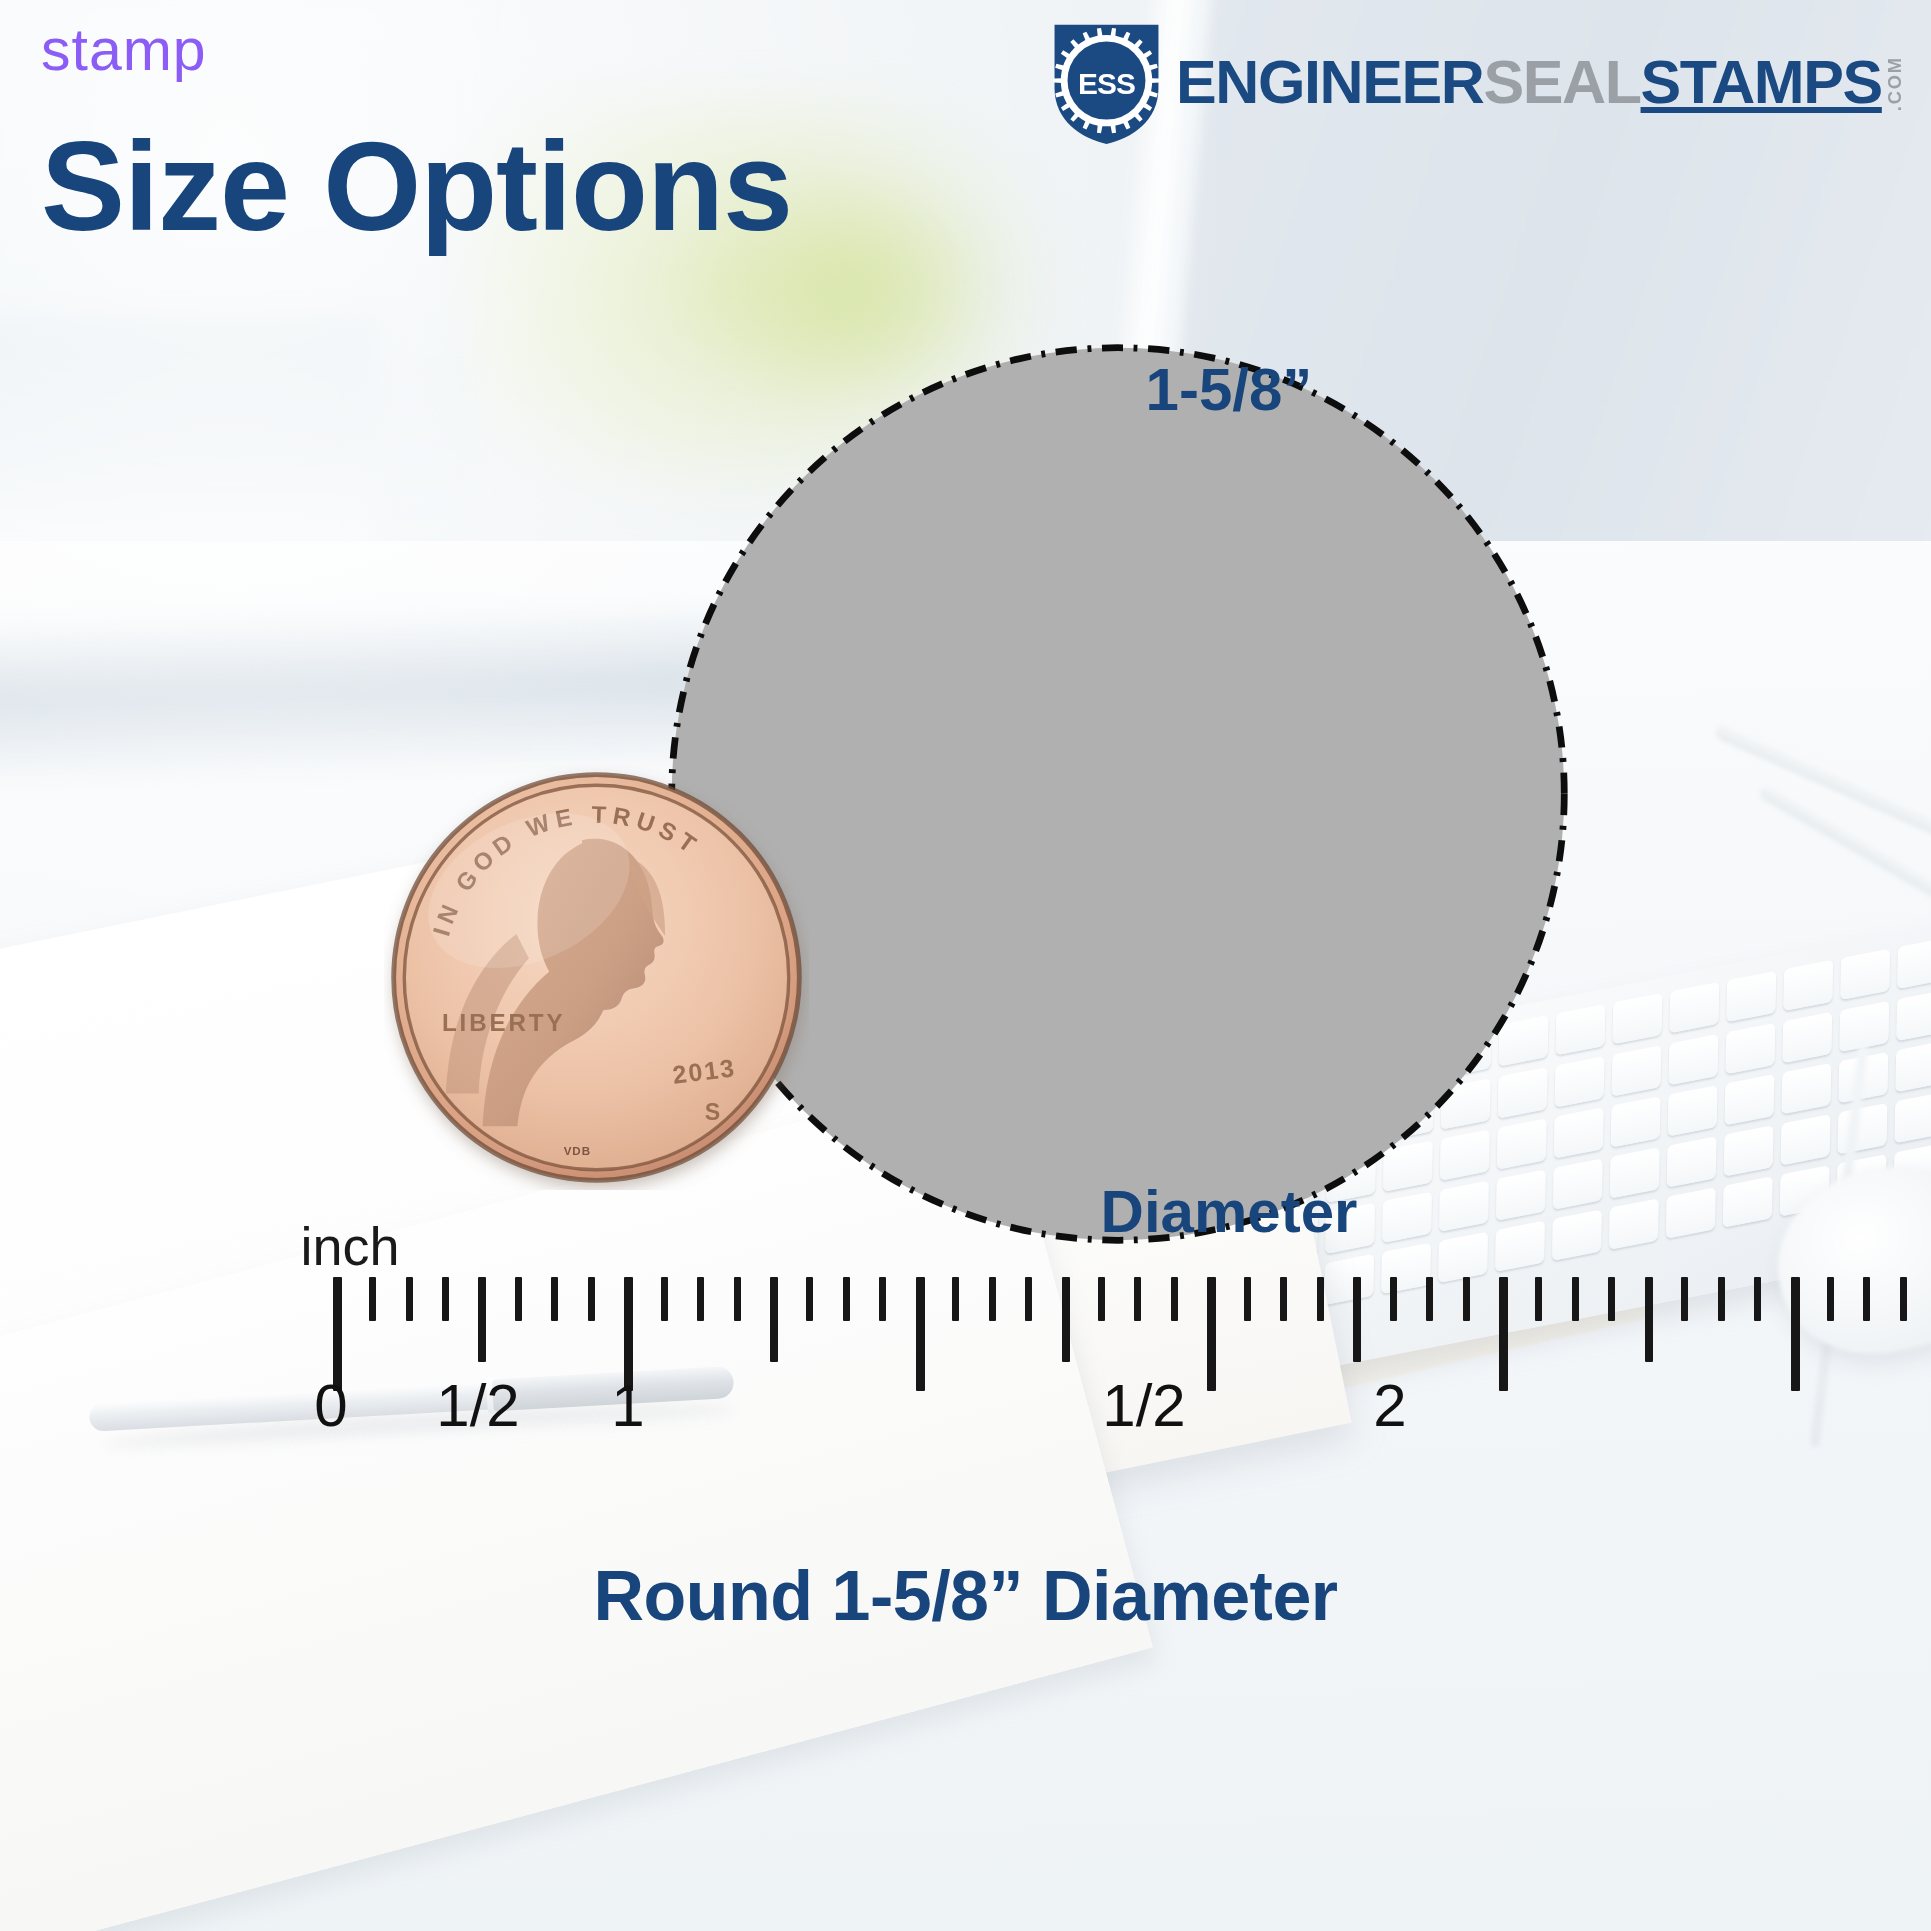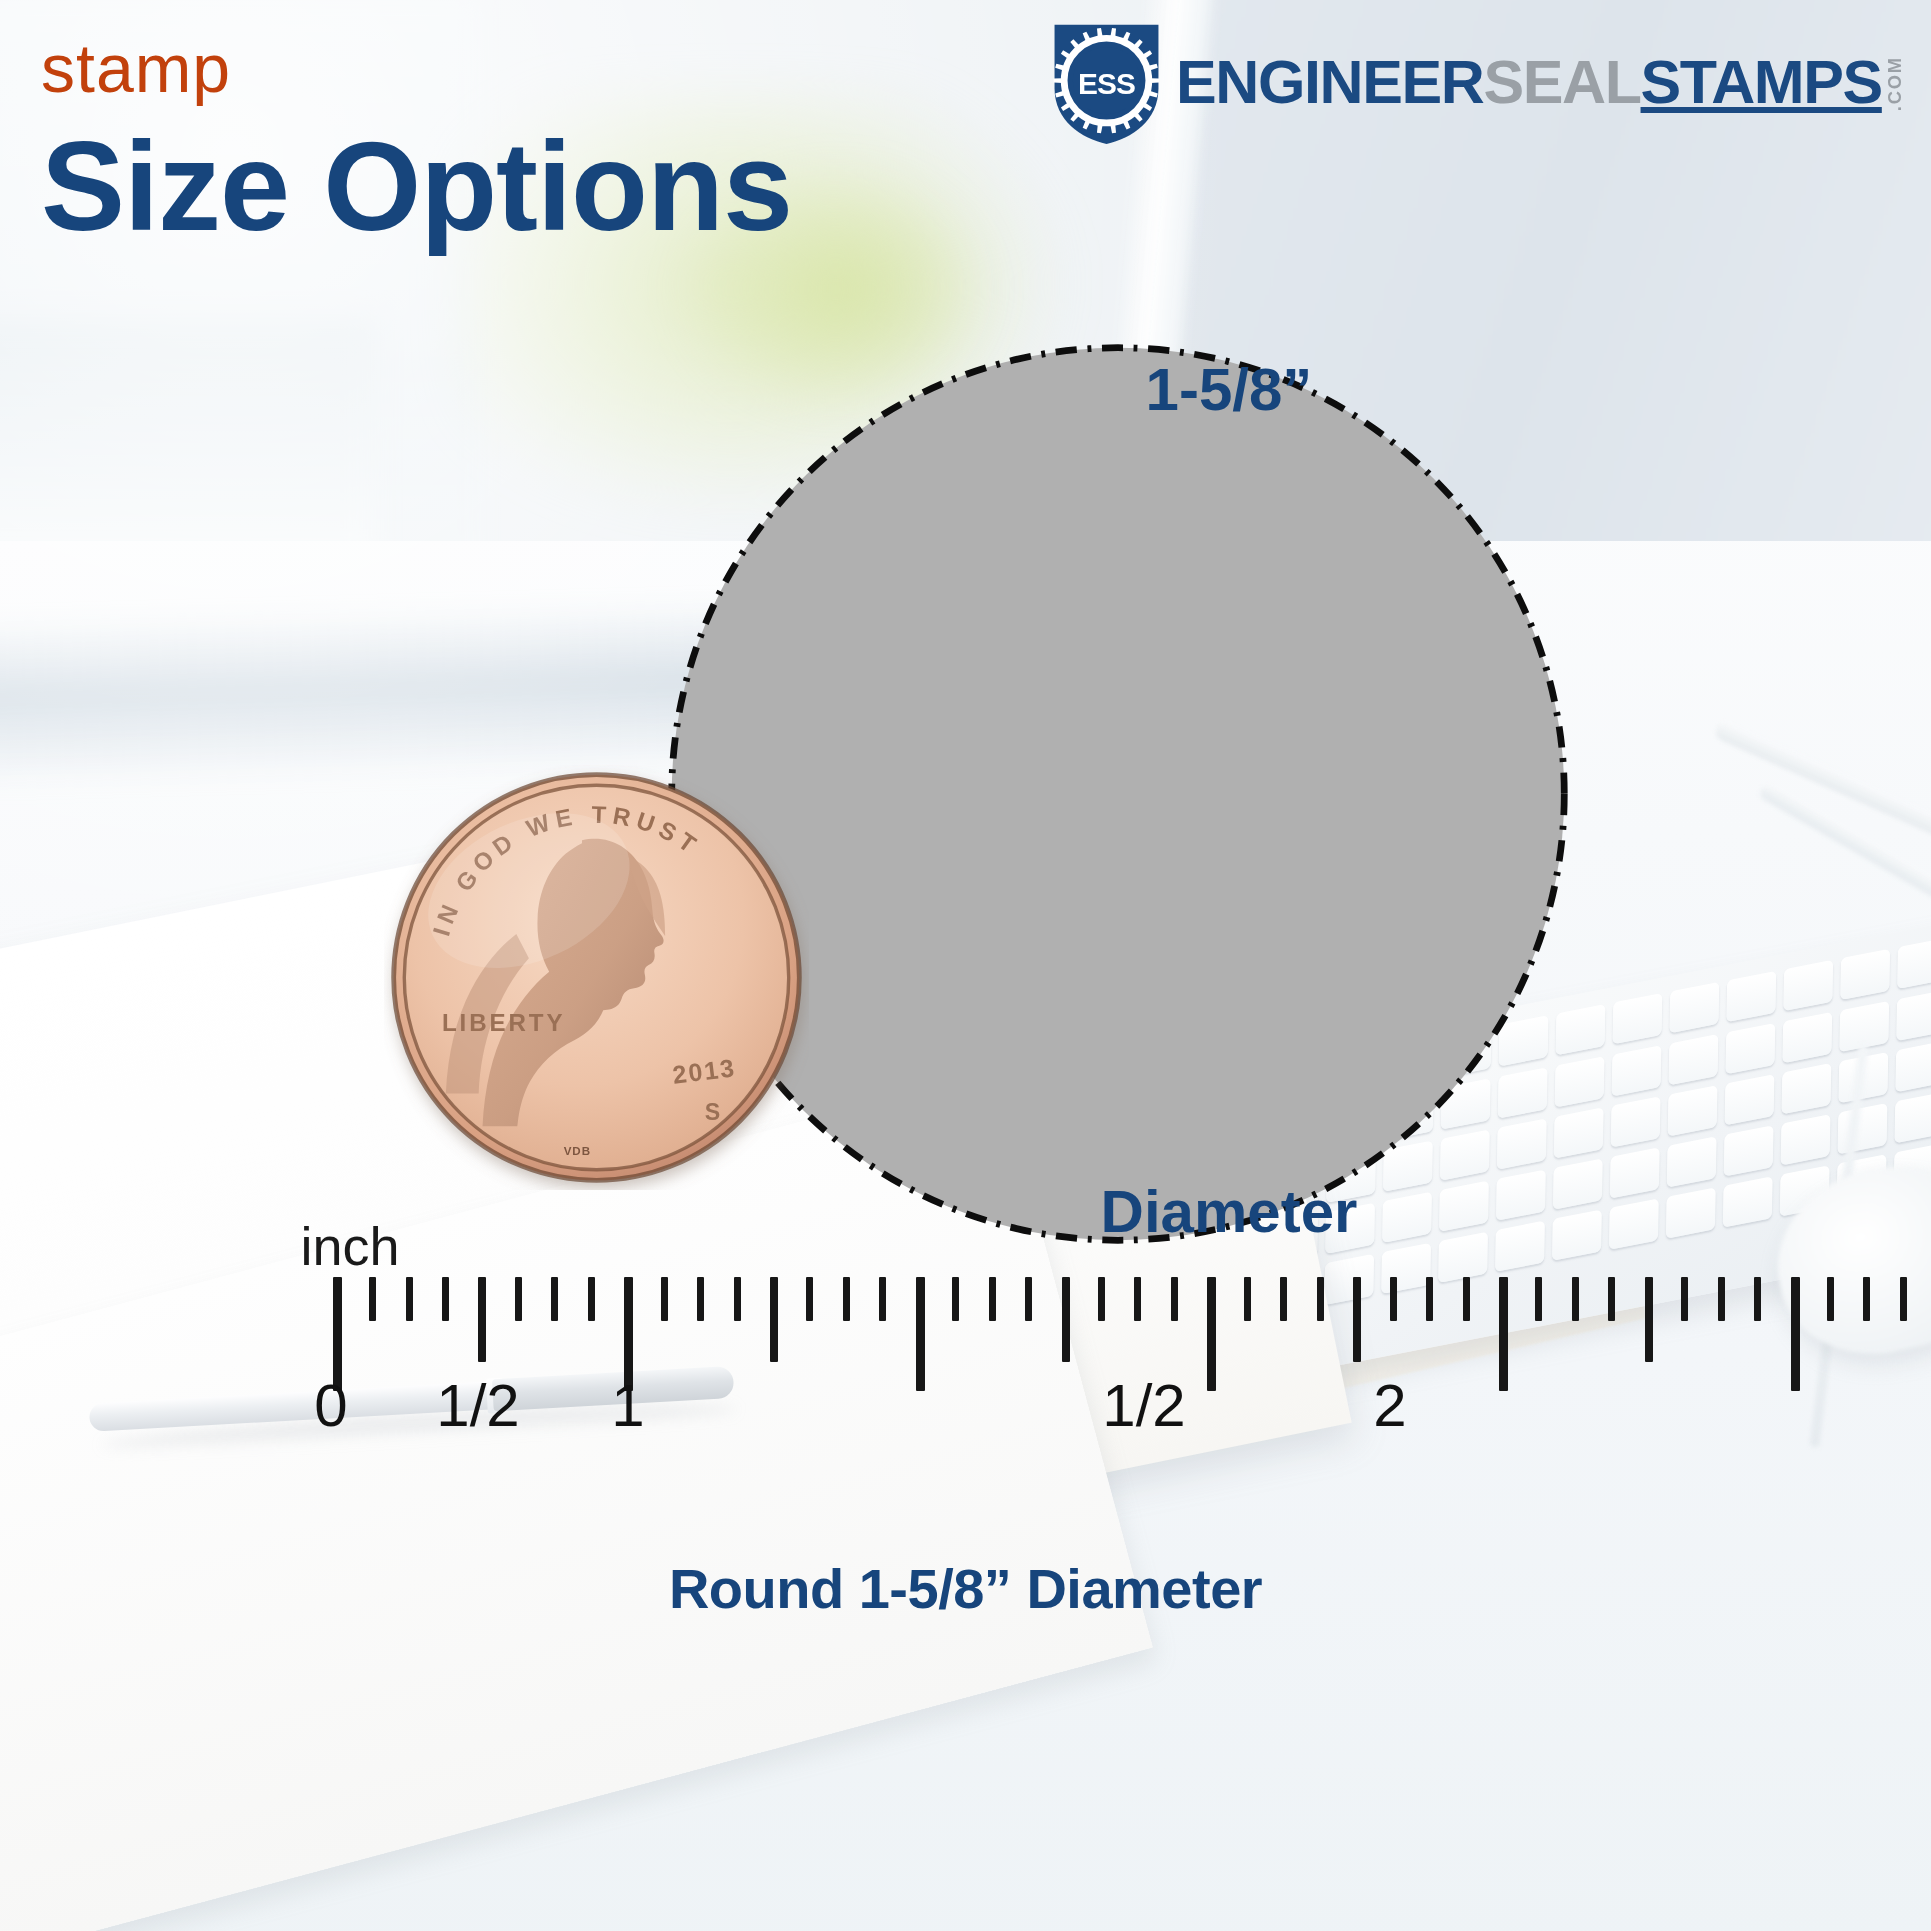--- a/index.html
+++ b/index.html
@@ -131,22 +131,22 @@
     background:linear-gradient(180deg,#ffffff,#e6eaee);border-radius:2.9px;
   }
   .pen-shadow{
     position:absolute;left:9.7px;top:33px;width:637px;height:21px;
     background:linear-gradient(180deg,rgba(170,176,184,.35),rgba(170,176,184,0));
     filter:blur(6.8px);border-radius:50%;
   }
 
   
   .stamp-word{
-    position:absolute;left:41px;top:34px;
-    font-size:68px;color:#c2410c;letter-spacing:1px;font-weight:400;line-height:1;
+    position:absolute;left:41px;top:21px;
+    font-size:59px;color:#8b5cf6;letter-spacing:1px;font-weight:400;line-height:1;
   }
   .title{
     position:absolute;left:41px;top:124px;
     font-size:126px;font-weight:700;color:#17457c;letter-spacing:-1px;line-height:1;
   }
 
   
   .logo{position:absolute;right:27px;top:19.3px;display:flex;align-items:center;gap:0;}
   .logo-shield{position:relative;width:127px;height:127px;flex:0 0 auto;}
   .logo-text{display:flex;align-items:flex-start;margin-left:5.8px;}
@@ -186,21 +186,21 @@
     transform:translateX(-50%);white-space:nowrap;
   }
   .inch-word{
     position:absolute;font-size:54px;color:#1a1a1a;font-weight:400;
     transform:translateX(-50%);
   }
 
   
   .caption{
     position:absolute;left:0;right:0;top:1556px;text-align:center;
-    font-size:56px;font-weight:700;color:#17457c;letter-spacing:-0.5px;
+    font-size:70px;font-weight:700;color:#17457c;letter-spacing:-0.5px;
   }
 </style>
 </head>
 <body>
 
 <div id="stage">
 
   <div class="bg">
     <div class="bg-leftpanel"></div>
     <div class="bg-leftwindow"></div>

